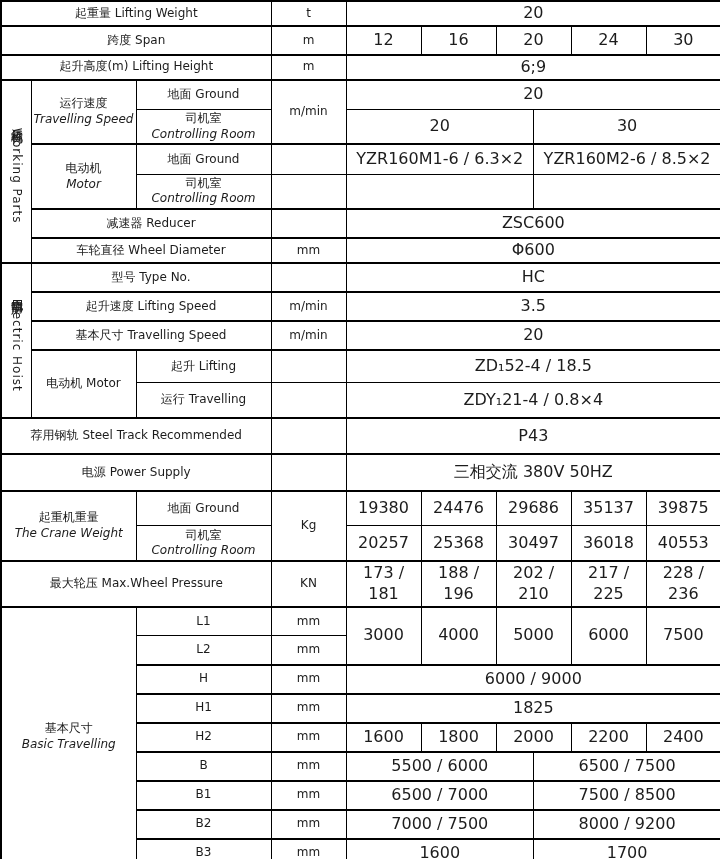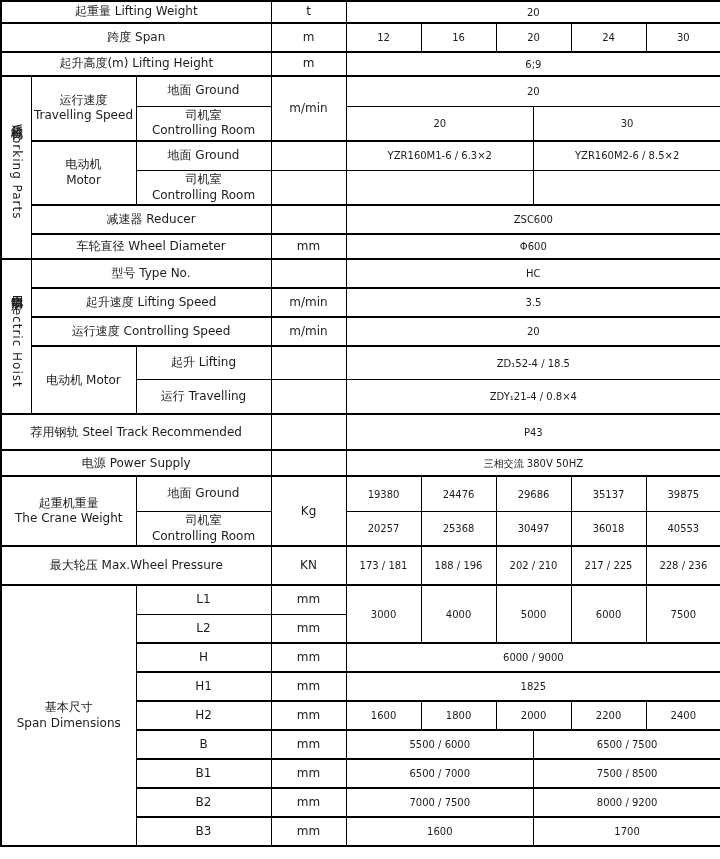--- a/index.html
+++ b/index.html
@@ -17,23 +17,23 @@
     border-left:1px solid #000;
     border-top:2px solid #000;
     text-align:center;
     vertical-align:middle;
     font-size:12px;
     line-height:1.3;
     padding:1px 2px;
     overflow:hidden;
   }
   tr.sub > td{border-top:1px solid #000;}
-  td.v{font-size:10px;}
+  td.v{font-size:16px;}
   .zh{display:block;}
-  .en{display:block;}
+  .en{display:block;font-style:italic;}
   .vtext{
     writing-mode:vertical-lr;
     text-orientation:mixed;
     white-space:nowrap;
     margin:0 auto;
     font-size:12px;
     letter-spacing:1px;
   }
 </style>
 </head>
@@ -145,21 +145,21 @@
     <td class="v" colspan="10">HC</td>
   </tr>
 
   <tr style="height:29px">
     <td colspan="2">起升速度 Lifting Speed</td>
     <td>m/min</td>
     <td class="v" colspan="10">3.5</td>
   </tr>
 
   <tr style="height:29px">
-    <td colspan="2">运行速度 Controlling Speed</td>
+    <td colspan="2">基本尺寸 Travelling Speed</td>
     <td>m/min</td>
     <td class="v" colspan="10">20</td>
   </tr>
 
   <tr style="height:33px">
     <td rowspan="2">电动机 Motor</td>
     <td>起升 Lifting</td>
     <td></td>
     <td class="v" colspan="10">ZD₁52-4 / 18.5</td>
   </tr>
@@ -169,21 +169,21 @@
     <td></td>
     <td class="v" colspan="10">ZDY₁21-4 / 0.8×4</td>
   </tr>
 
   <tr style="height:36px">
     <td colspan="3">荐用钢轨 Steel Track Recommended</td>
     <td></td>
     <td class="v" colspan="10">P43</td>
   </tr>
 
-  <tr style="height:26px">
+  <tr style="height:37px">
     <td colspan="3">电源 Power Supply</td>
     <td></td>
     <td class="v" colspan="10">三相交流 380V  50HZ</td>
   </tr>
 
   <tr style="height:35px">
     <td colspan="2" rowspan="2">
       <span class="zh">起重机重量</span>
       <span class="en">The Crane Weight</span>
     </td>
@@ -214,21 +214,21 @@
     <td class="v" colspan="2">173 / 181</td>
     <td class="v" colspan="2">188 / 196</td>
     <td class="v" colspan="2">202 / 210</td>
     <td class="v" colspan="2">217 / 225</td>
     <td class="v" colspan="2">228 / 236</td>
   </tr>
 
   <tr style="height:29px">
     <td colspan="2" rowspan="9">
       <span class="zh">基本尺寸</span>
-      <span class="en">Span Dimensions</span>
+      <span class="en">Basic Travelling</span>
     </td>
     <td>L1</td>
     <td>mm</td>
     <td class="v" colspan="2" rowspan="2">3000</td>
     <td class="v" colspan="2" rowspan="2">4000</td>
     <td class="v" colspan="2" rowspan="2">5000</td>
     <td class="v" colspan="2" rowspan="2">6000</td>
     <td class="v" colspan="2" rowspan="2">7500</td>
   </tr>
 

